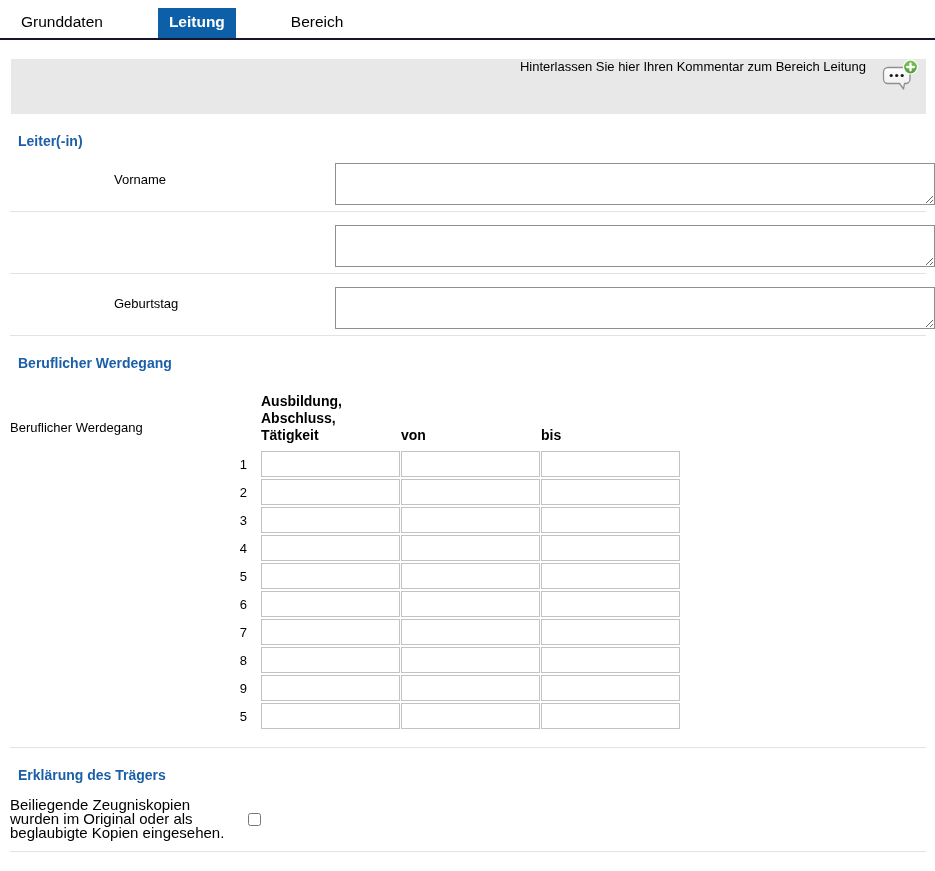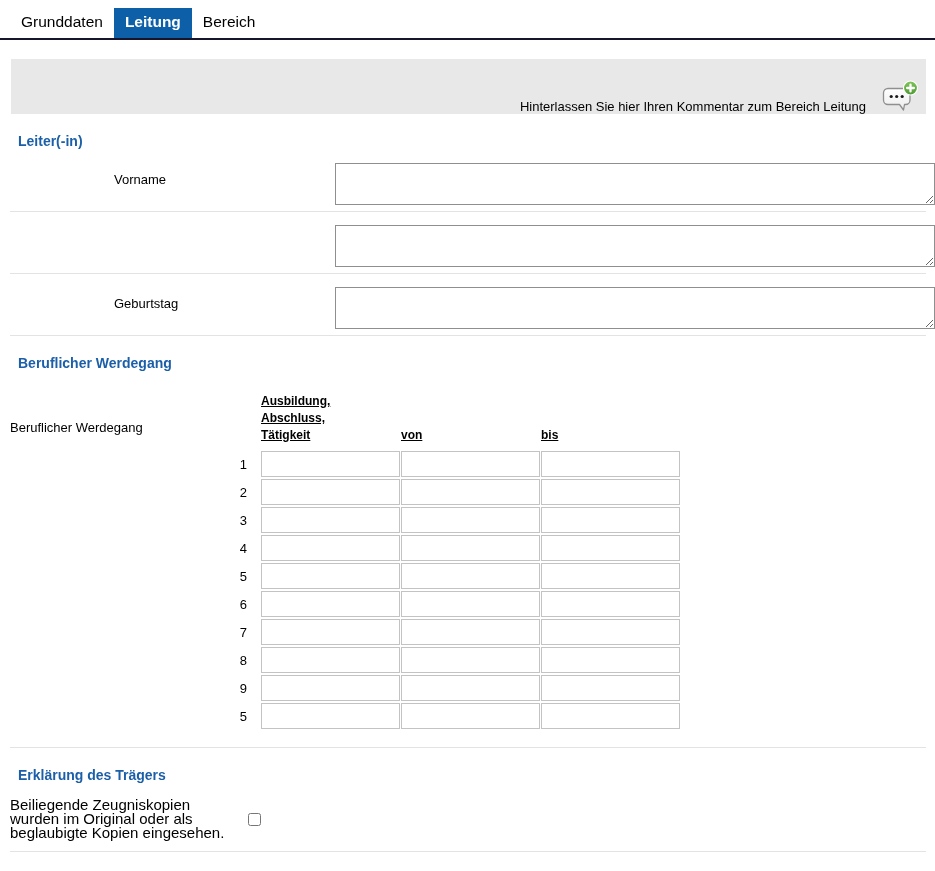--- a/index.html
+++ b/index.html
@@ -11,47 +11,47 @@
     --input-border:#8f8f8f;
     --cell-border:#c3c3c3;
   }
   *{box-sizing:border-box;}
   html,body{margin:0;padding:0;}
   body{
     width:935px;height:871px;overflow:hidden;background:#fff;color:#000;
     font-family:"Liberation Sans","DejaVu Sans",sans-serif;
   }
   
-  .tabbar{display:flex;align-items:flex-end;padding:8px 0 0 10px;border-bottom:2px solid var(--tab-underline);}
+  .tabbar{display:flex;align-items:flex-end;padding:8px 0 0 10px;border-bottom:2px solid var(--tab-underline);gap:44px;}
   .tab{font-size:15.5px;padding:5px 11px 7px;cursor:pointer;color:#000;}
   .tab.active{background:var(--active-tab);color:#fff;font-weight:bold;}
   
   .comment-bar{
     margin:19px 9px 0 11px;height:55px;background:var(--comment-bar-bg);
-    display:flex;align-items:flex-end;justify-content:flex-end;padding-right:7px;
+    display:flex;align-items:flex-start;justify-content:flex-end;padding-right:7px;
   }
   .comment-text{font-size:13px;margin-right:16px;}
   .comment-icon{display:inline-flex;cursor:pointer;}
   
   .section-heading{
     color:var(--heading-blue);font-size:14px;font-weight:600;
     margin:19px 0 0 18px;line-height:17px;
   }
   .field-row{display:flex;padding:13px 0 6px 10px;justify-content:flex-end;}
   .field-label{width:221px;font-size:13px;padding-top:9px;}
   .field-row textarea{
     width:600px;height:42px;border:1px solid var(--input-border);
     font-family:inherit;font-size:13px;resize:both;background:#fff;outline:none;
   }
   .divider{height:1px;background:var(--divider);margin:0 9px 0 10px;}
   
   .werdegang-block{display:flex;margin:21px 0 0 10px;}
   .row-label{width:221px;font-size:13px;padding-top:27px;}
   .thead{display:flex;align-items:flex-end;margin-left:30px;margin-bottom:7px;}
-  .th{width:140px;font-weight:bold;font-size:12px;line-height:17px;text-decoration:underline;}
+  .th{width:140px;font-weight:bold;font-size:14px;line-height:17px;}
   .trow{display:flex;height:28px;}
   .rownum{width:30px;padding-right:14px;text-align:right;font-size:13px;line-height:27px;}
   .cell{
     width:139px;height:26px;border:1px solid var(--cell-border);background:#fff;
     margin:0 1px 2px 0;font-family:inherit;font-size:13px;padding:2px 4px;outline:none;
   }
   .divider.after-table{margin-top:16px;}
   .erklaerung-row{display:flex;align-items:center;margin:14px 0 0 10px;}
   .statement{width:226px;font-size:15px;line-height:14px;}
   .erklaerung-row input[type=checkbox]{margin-left:12px;width:13px;height:13px;}

